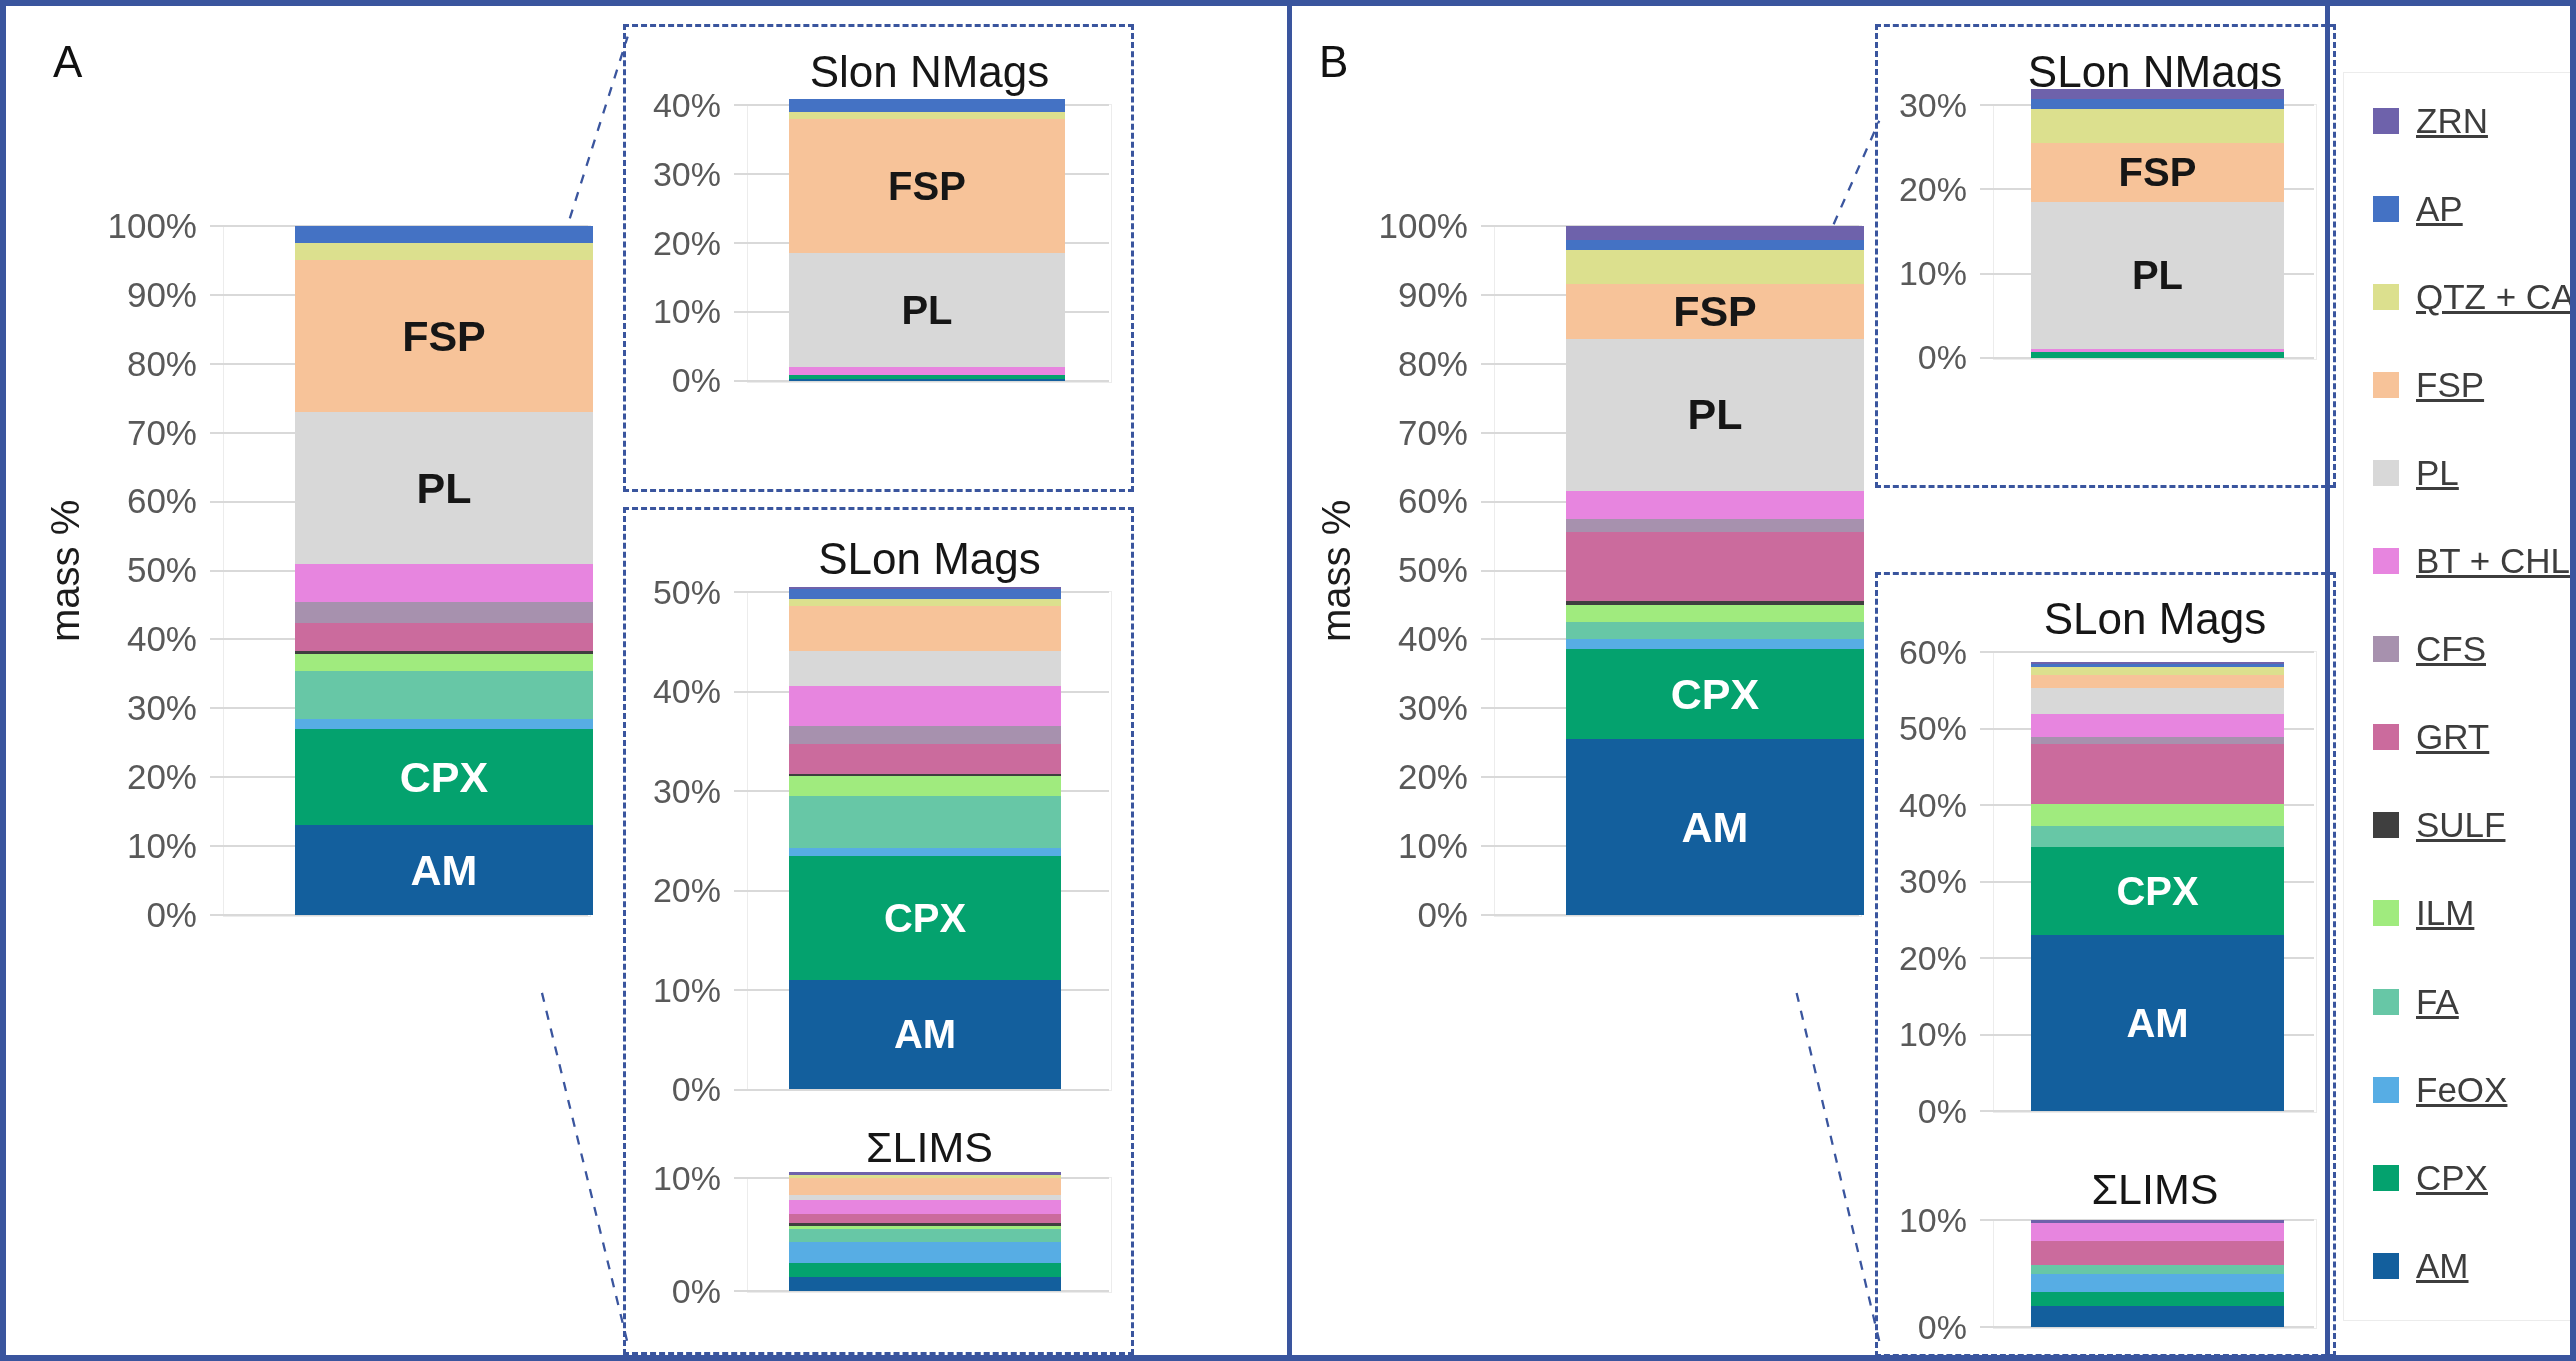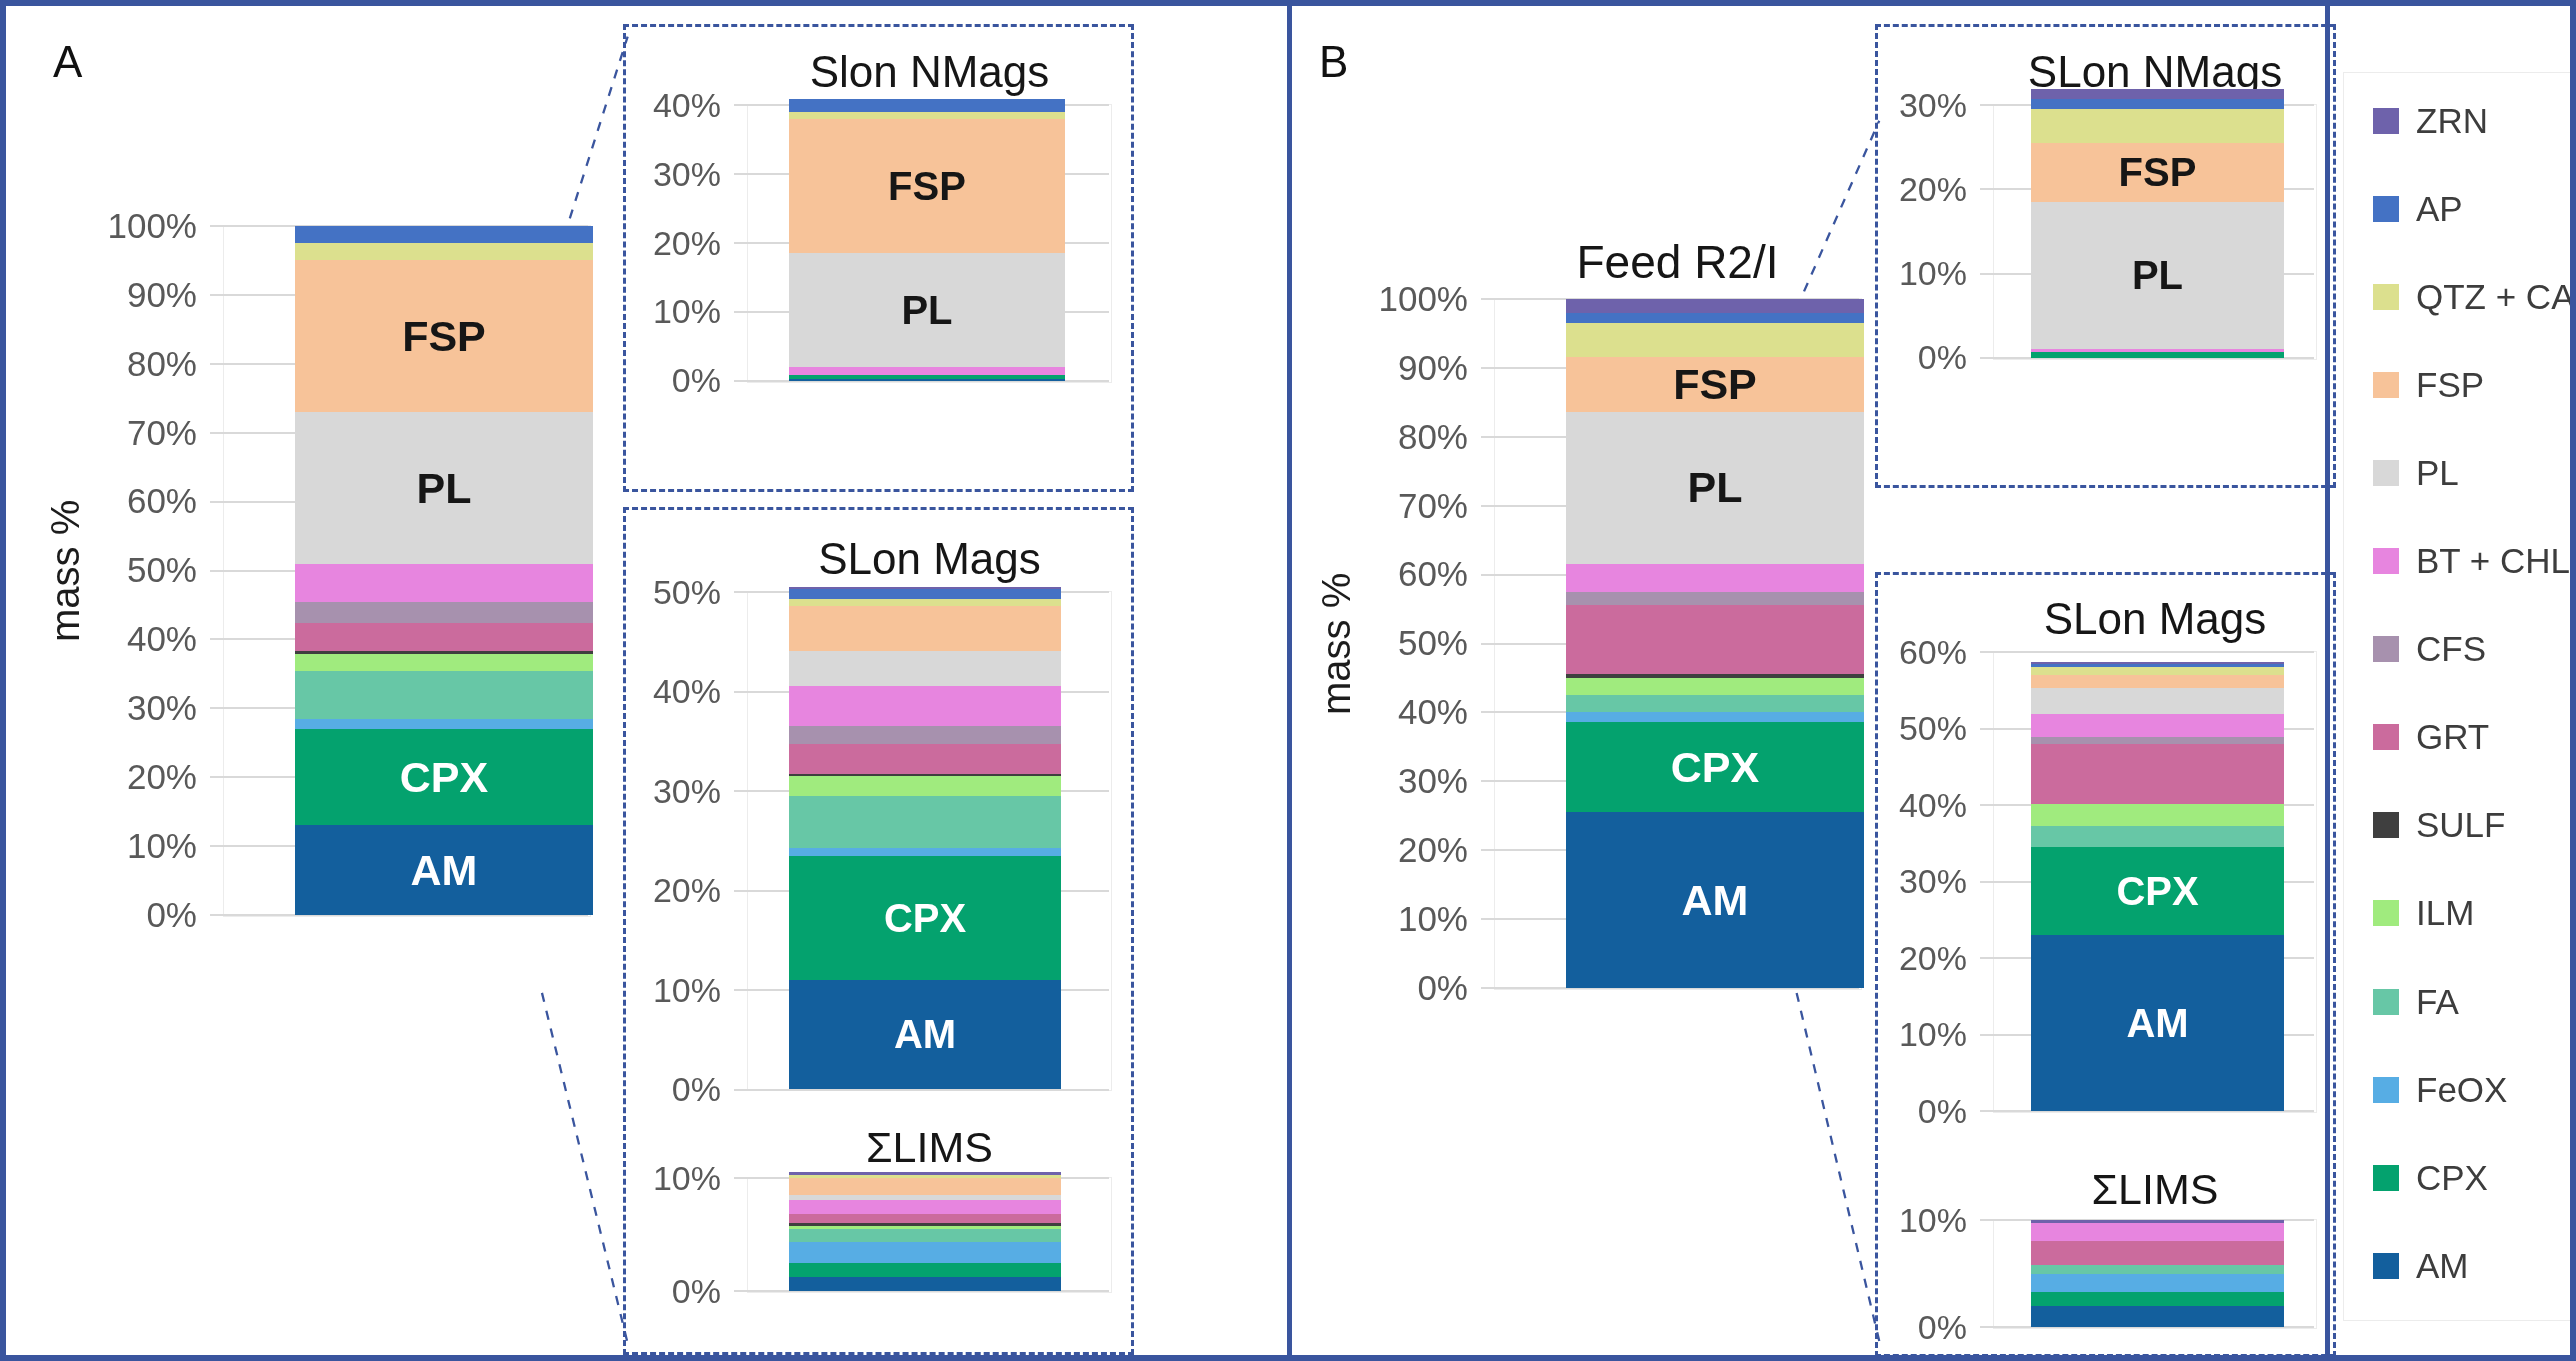--- a/index.html
+++ b/index.html
@@ -29,21 +29,21 @@
   .frame{position:absolute;border:1.5px solid #ececec;}
   .grid{position:absolute;background:#d9d9d9;height:1.5px;}
   .tick{position:absolute;color:#595959;text-align:right;line-height:1.2;}
   .bar{position:absolute;bottom:0;display:flex;flex-direction:column-reverse;}
   .seg{position:relative;width:100%;}
   .seg-label{position:absolute;left:0;right:0;top:0;bottom:0;display:flex;align-items:center;justify-content:center;font-weight:bold;}
   .ylab{position:absolute;writing-mode:vertical-rl;transform:rotate(180deg);display:flex;align-items:center;justify-content:center;font-size:40px;color:#1c1c1c;}
   #legend{position:absolute;left:2337px;top:66px;width:230px;height:1249px;border:1.5px solid #ececec;background:#fff;display:flex;flex-direction:column;justify-content:space-between;padding:27.6px 6.1px 34px 29px;box-sizing:border-box;}
   .legend-item{display:flex;align-items:center;gap:17px;}
   .legend-swatch{width:26px;height:26px;flex:0 0 26px;}
-  .legend-label{font-size:35px;color:#3d3d3d;white-space:nowrap;}
+  .legend-label{font-size:35px;color:#3d3d3d;white-space:nowrap;text-decoration:underline;}
   #connectors{position:absolute;left:0;top:0;pointer-events:none;}
 </style>
 </head>
 <body>
 
 <div id="fig">
   <div class="divider" id="div-ab"></div>
   <div class="divider" id="div-legend"></div>
 
   <div class="panel-label" id="label-a">A</div>
@@ -205,21 +205,20 @@
             <div class="seg" style="height: 13.6px; background: rgb(231, 133, 223);"></div>
             <div class="seg" style="height: 5.7px; background: rgb(216, 216, 216);"></div>
             <div class="seg" style="height: 17px; background: rgb(247, 195, 153);"></div>
             <div class="seg" style="height: 2.3px; background: rgb(220, 224, 142);"></div>
             <div class="seg" style="height: 3.4px; background: rgb(110, 98, 171);"></div>
           </div>
         </div>
       </div>
     </div>
   <div class="chart" id="chart-feed_r2">
-      <div class="chart-title" style="font-size: 46px; line-height: 73px; margin-left: 182px;">Feed R2/I</div>
       <div style="position: relative;">
         <div class="ylab" style="left: 0px; top: 0px; height: 689px; width: 51px;">mass %</div>
         <div class="plot" style="margin-left: 51px; height: 689px;">
           <div class="frame" style="inset: -1.5px 0px -1.5px 132px;"></div>
           <div class="grid" style="left: 119px; right: 3.1px; top: -0.8px;"></div>
           <div class="tick" style="left: 0px; width: 106px; top: -21px; font-size: 35px;">100%</div>
           <div class="grid" style="left: 119px; right: 3.1px; top: 68px;"></div>
           <div class="tick" style="left: 0px; width: 106px; top: 48px; font-size: 35px;">90%</div>
           <div class="grid" style="left: 119px; right: 3.1px; top: 137px;"></div>
           <div class="tick" style="left: 0px; width: 106px; top: 117px; font-size: 35px;">80%</div>

